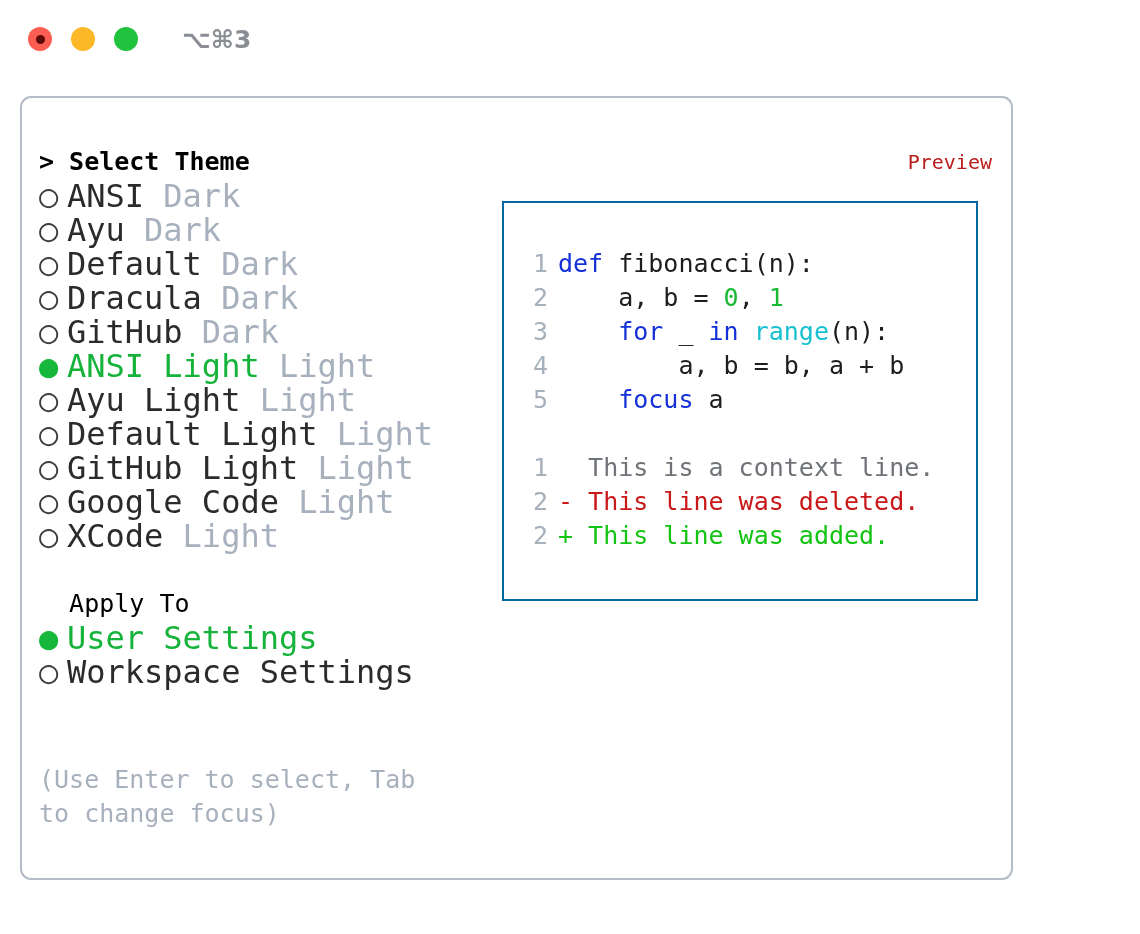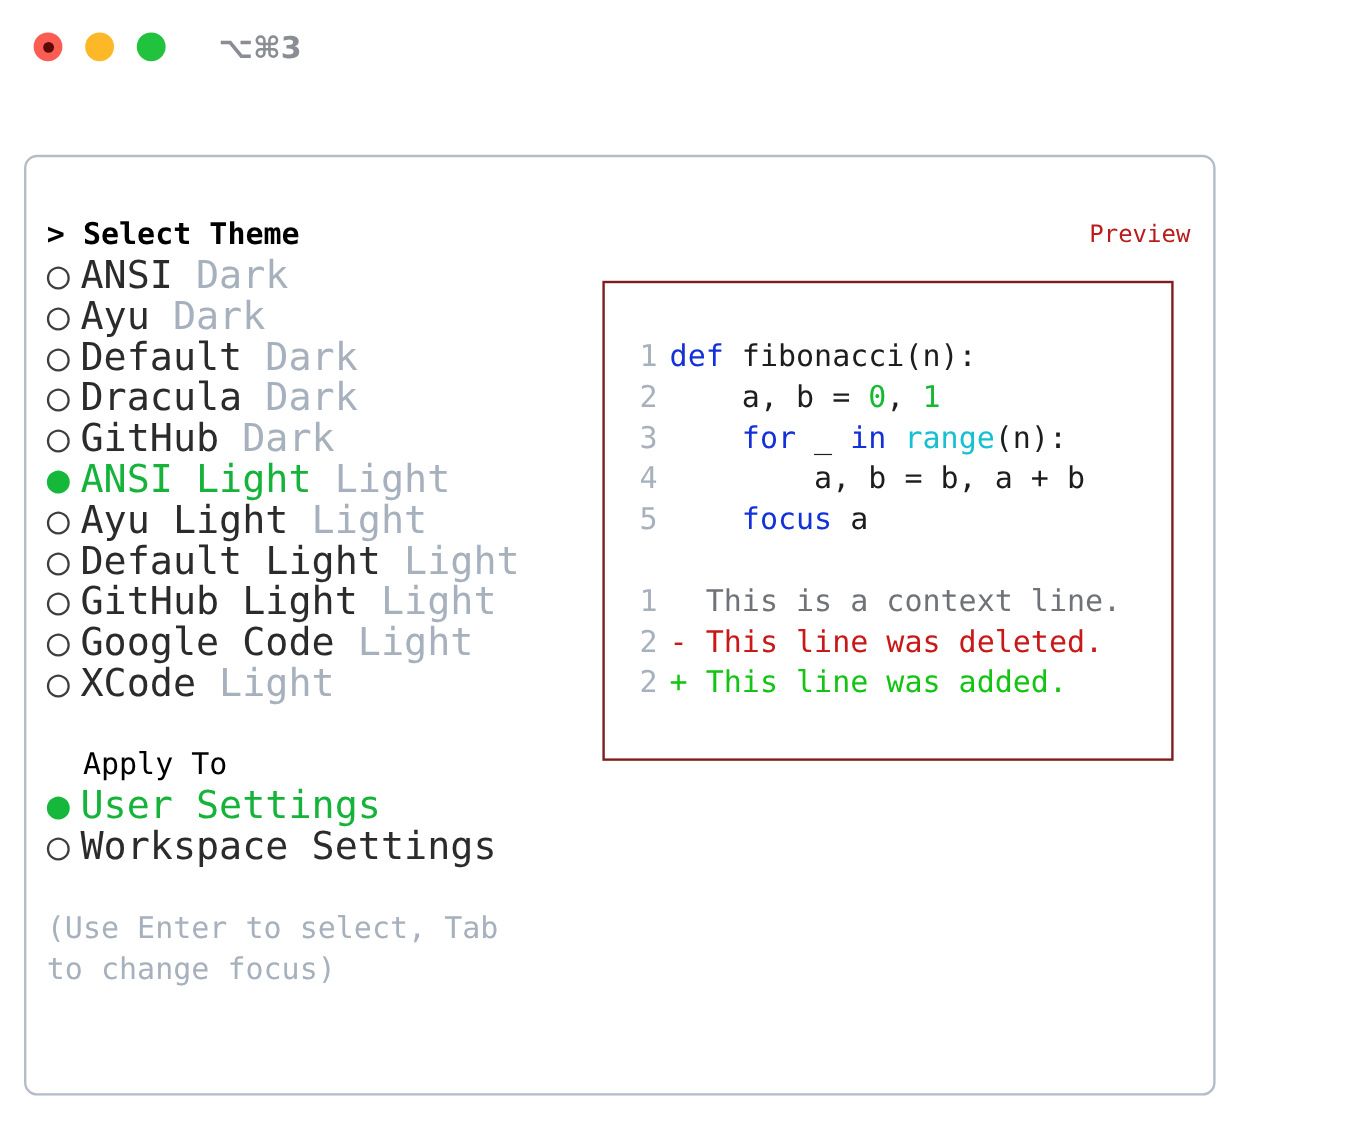--- a/index.html
+++ b/index.html
@@ -69,21 +69,20 @@
   .card {
     position: absolute;
     left: 20px;
     top: 96px;
     width: 993px;
     height: 784px;
     border: 2px solid #b4bcc8;
     border-radius: 11px;
     background: #ffffff;
     box-sizing: border-box;
-    margin-top: 33px;
   }
 
   .columns {
     position: absolute;
     left: 0; top: 0;
     width: 100%;
     height: 100%;
   }
 
   
@@ -119,21 +118,21 @@
   .opt-row.selected .marker { color: #15b83a; }
   .opt-row.selected .opt-label { color: #16b33a; }
   .opt-label { color: #2b2b2b; }
   .opt-variant { color: #a7b0bd; }
 
   .gap-row { height: 34px; }
 
   .help-text {
     position: absolute;
     left: 17px;
-    top: 626px;
+    top: 665px;
     width: 420px;
     font-size: 25px;
     line-height: 34px;
     color: #a7b0bd;
   }
 
   
   .right-col {
     position: absolute;
     left: 480px;
@@ -144,21 +143,21 @@
     font-size: 20px;
     line-height: 34px;
     color: #b91c1c;
     white-space: pre;
     text-align: right;
   }
   .preview-box {
     margin-top: 22px;
     width: 476px;
     height: 400px;
-    border: 2px solid #7f1d1d;
+    border: 2px solid #0369a1;
     background: #ffffff;
     box-sizing: border-box;
     padding: 44px 0 0 14px;
   }
   .code-line {
     font-size: 25px;
     line-height: 34px;
     height: 34px;
     white-space: pre;
     color: #1d1d1d;

